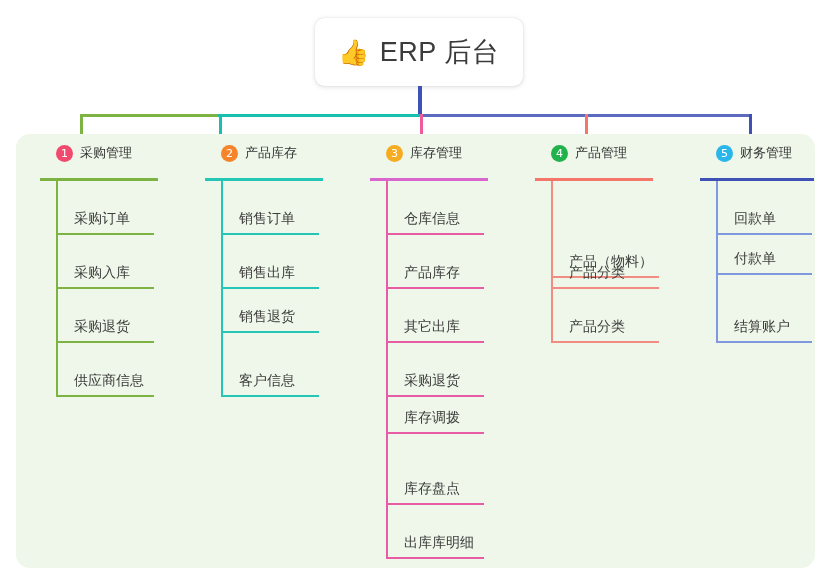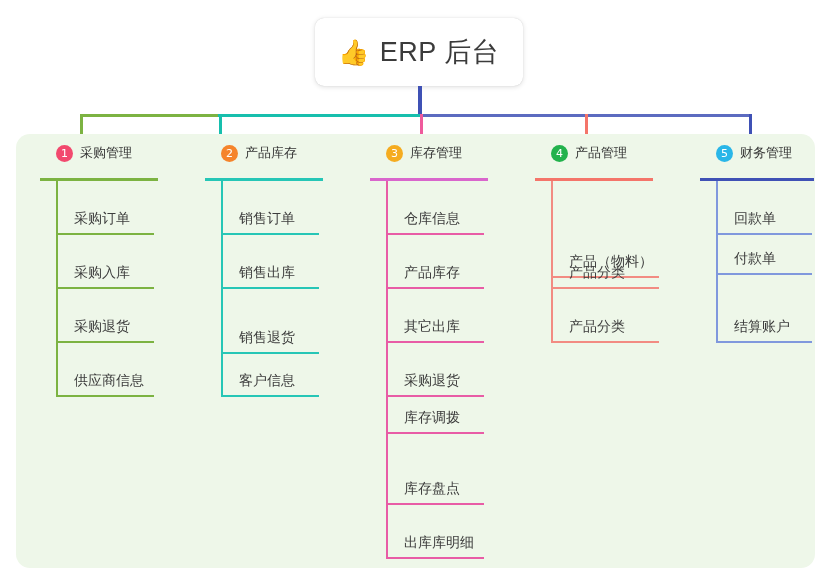--- a/index.html
+++ b/index.html
@@ -185,21 +185,21 @@
         <div class="head-rule" style="width: 118px; background: rgb(38, 198, 182);"></div>
         <div class="spine" style="height: 216px; background: rgb(38, 198, 182);"></div>
         <div class="leaf" style="top: 41px; width: 98px;">
           <span class="leaf-label">销售订单</span>
           <div class="leaf-rule" style="width: 98px; background: rgb(38, 198, 182);"></div>
         </div>
         <div class="leaf" style="top: 95px; width: 98px;">
           <span class="leaf-label">销售出库</span>
           <div class="leaf-rule" style="width: 98px; background: rgb(38, 198, 182);"></div>
         </div>
-        <div class="leaf" style="top: 160px; width: 98px;">
+        <div class="leaf" style="top: 139px; width: 98px;">
           <span class="leaf-label">销售退货</span>
           <div class="leaf-rule" style="width: 98px; background: rgb(38, 198, 182);"></div>
         </div>
         <div class="leaf" style="top: 203px; width: 98px;">
           <span class="leaf-label">客户信息</span>
           <div class="leaf-rule" style="width: 98px; background: rgb(38, 198, 182);"></div>
         </div>
       </div>
       <div class="column" style="left: 362px;">
         <div class="col-head">

